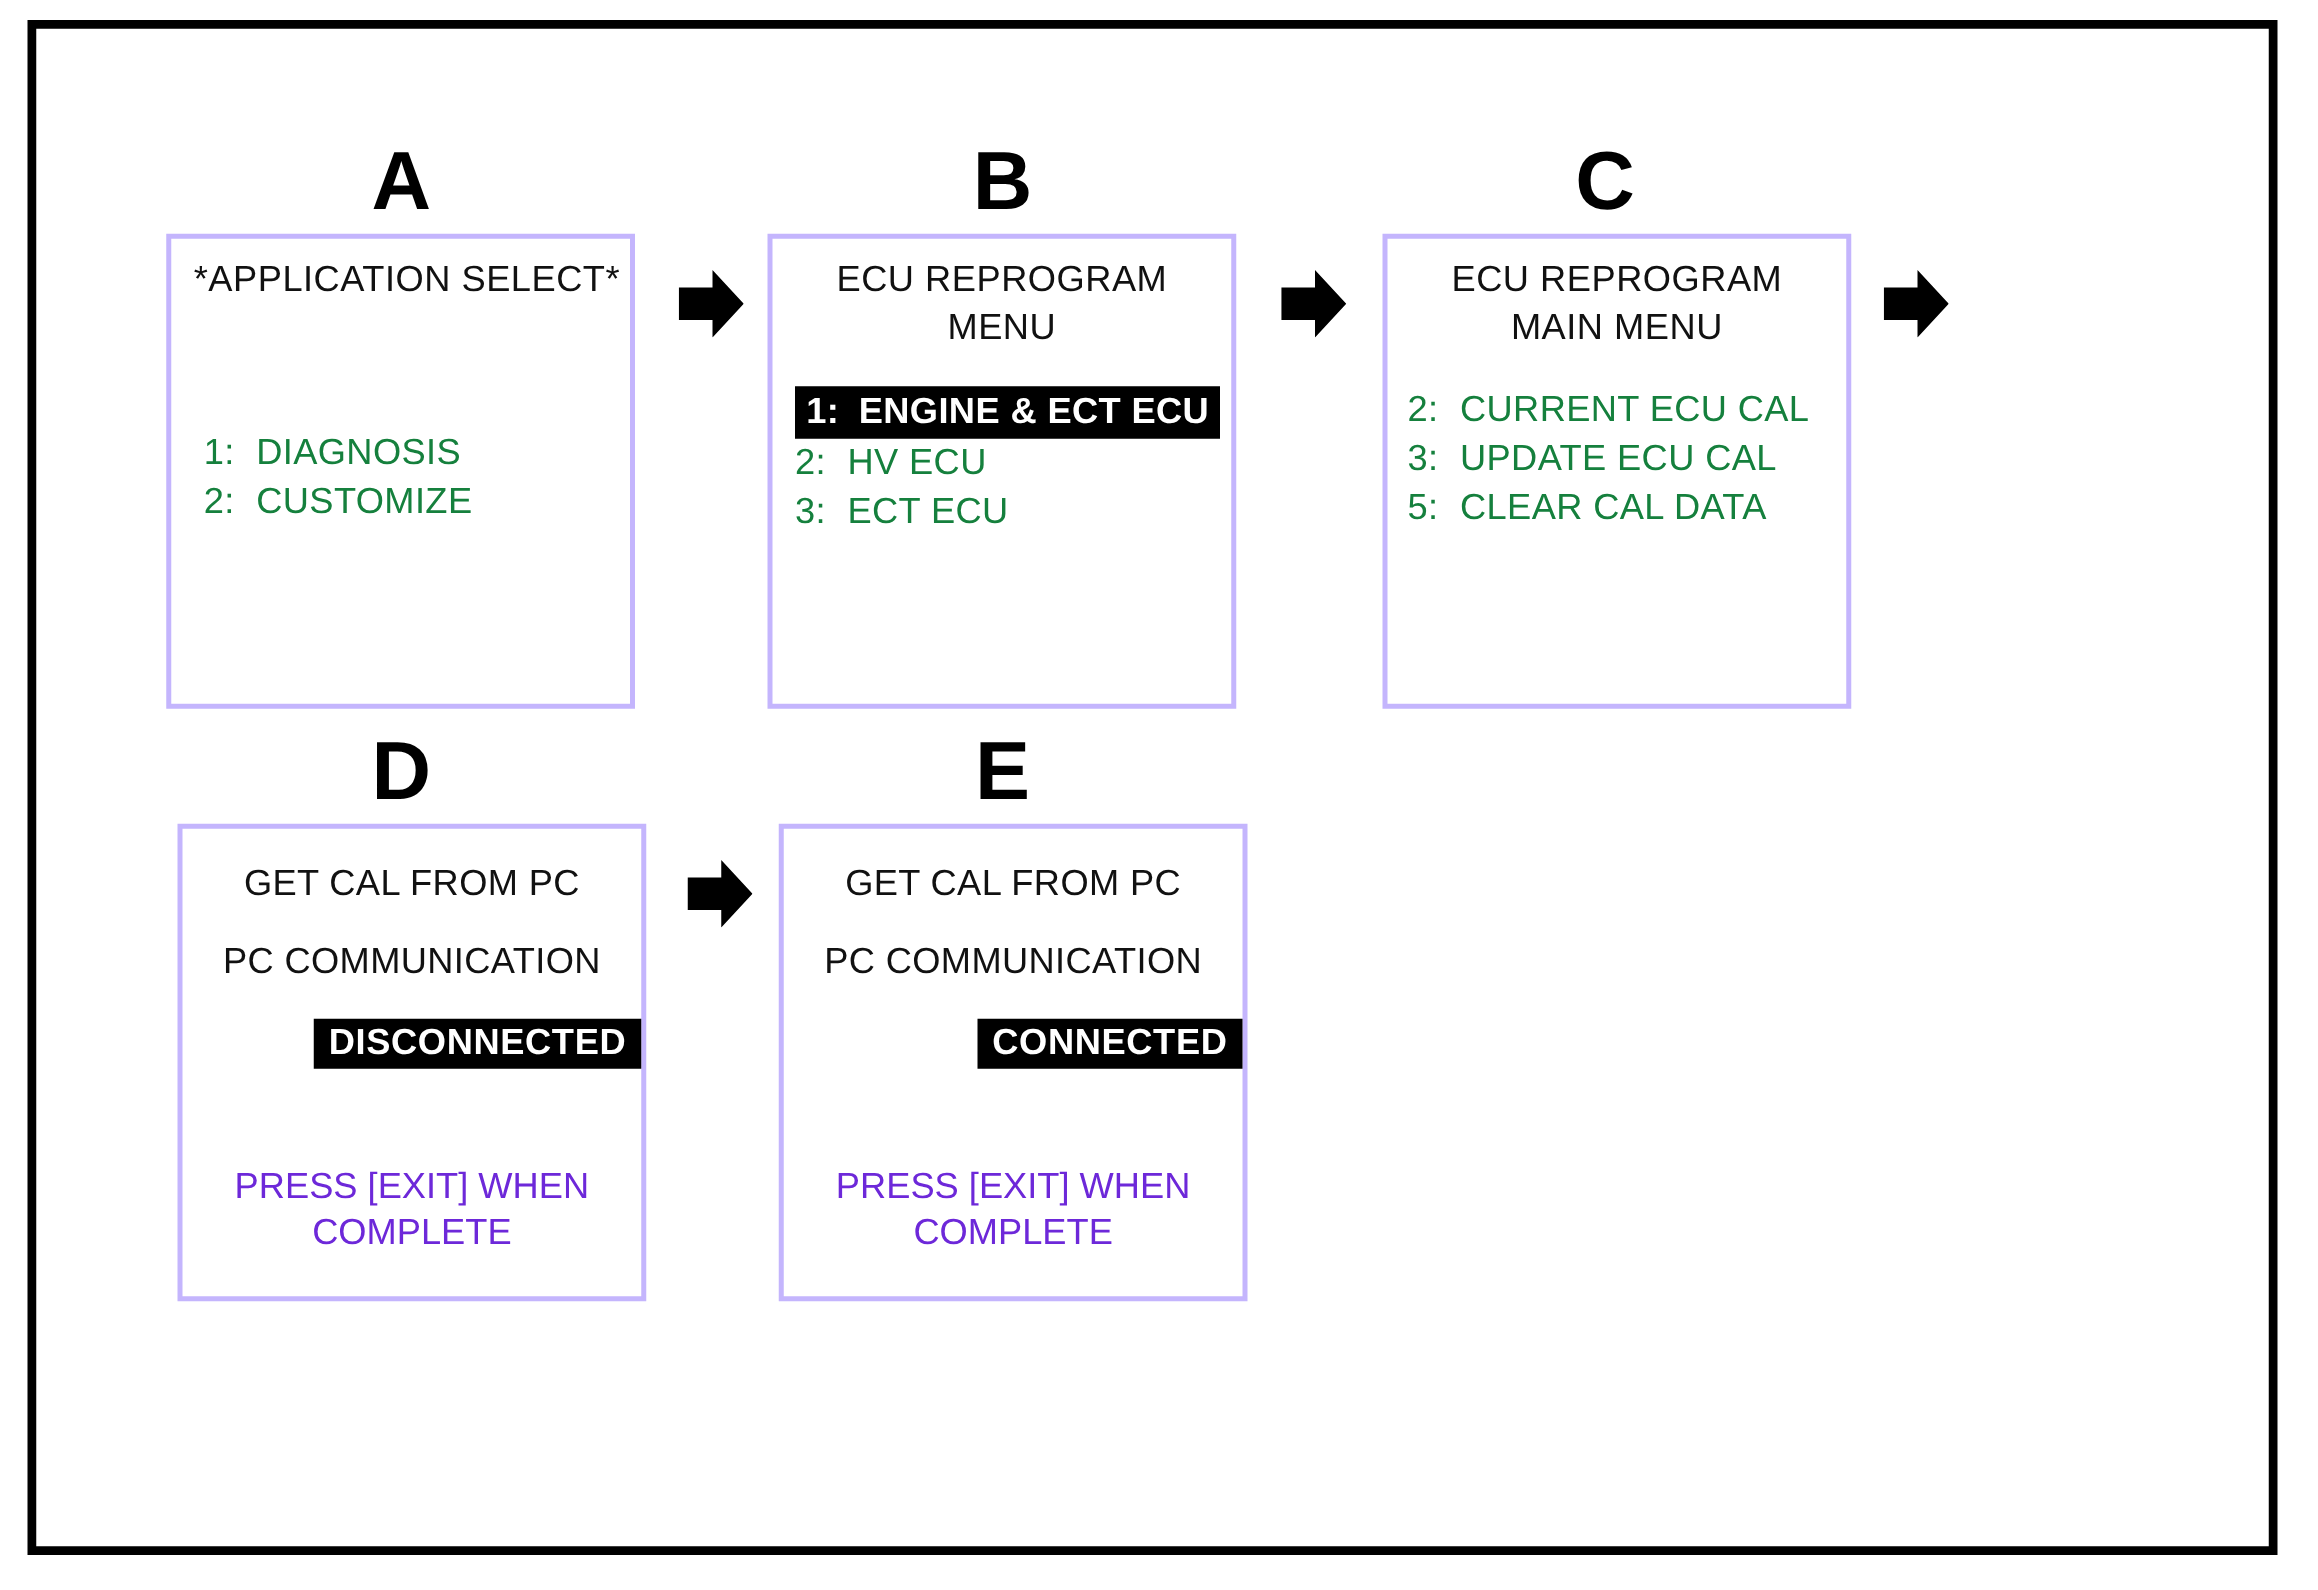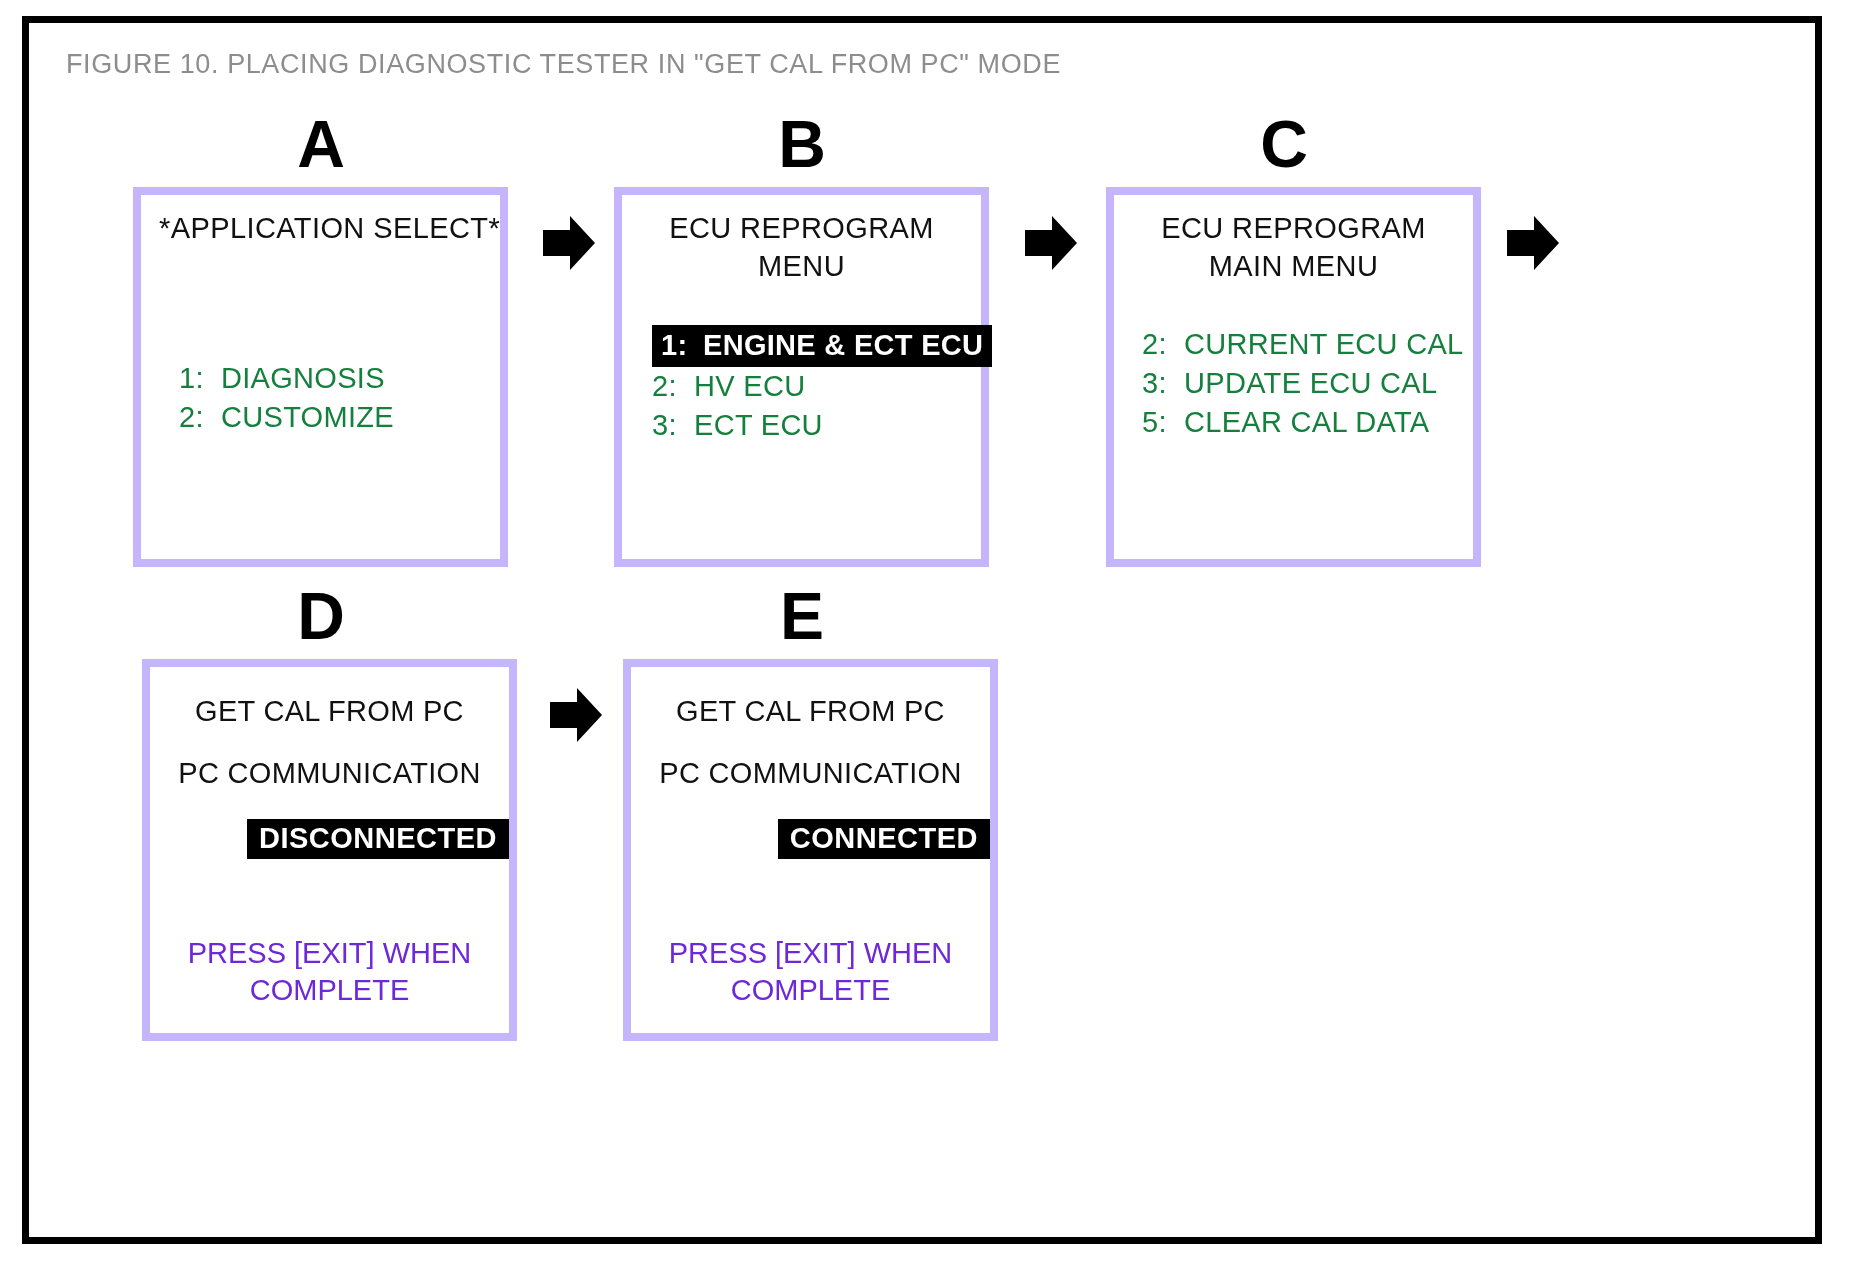--- a/index.html
+++ b/index.html
@@ -43,42 +43,42 @@
     font-weight: 700;
     color: #000000;
     line-height: 1;
     text-align: center;
     width: 80px;
   }
 
   
   .screen {
     position: absolute;
-    border: 8px solid #c4b5fd;
+    border: 4px solid #c4b5fd;
     background: #ffffff;
     box-sizing: border-box;
   }
   .screen-inner {
     position: relative;
     width: 100%;
     height: 100%;
   }
 
   .scr-title {
     text-align: center;
     font-size: 29px;
     letter-spacing: 0.4px;
     color: #111111;
     line-height: 1.32;
     white-space: pre-line;
   }
 
   .menu-list {
     list-style: none;
-    margin: 12px;
+    margin: 0;
     padding: 0;
   }
   .menu-row {
     display: block;
     font-size: 29px;
     letter-spacing: 0.3px;
     color: #15803d;
     line-height: 1.28;
     padding: 1px 0 1px 0;
     white-space: nowrap;
@@ -160,21 +160,20 @@
   .d-line1 { position: absolute; left: 0; top: 28px; width: 100%; }
   .d-line2 { position: absolute; left: 0; top: 90px; width: 100%; }
   .d-badge { position: absolute; left: 0; top: 152px; width: 100%; }
   .d-footer{ position: absolute; left: 0; top: 268px; width: 100%; }
 </style>
 </head>
 <body>
 
 <div class="figure-frame">
 
-  <div class="figure-title">FIGURE 10.  PLACING DIAGNOSTIC TESTER IN "GET CAL FROM PC" MODE</div>
 
   <div class="panel-letter" id="letter-a">A</div>
   <div class="panel-letter" id="letter-b">B</div>
   <div class="panel-letter" id="letter-c">C</div>
 
   <div class="screen" id="screen-a">
     <div class="screen-inner">
       <div class="scr-title a-title">*APPLICATION SELECT*</div>
       <ul class="menu-list a-menu">
         <li>

